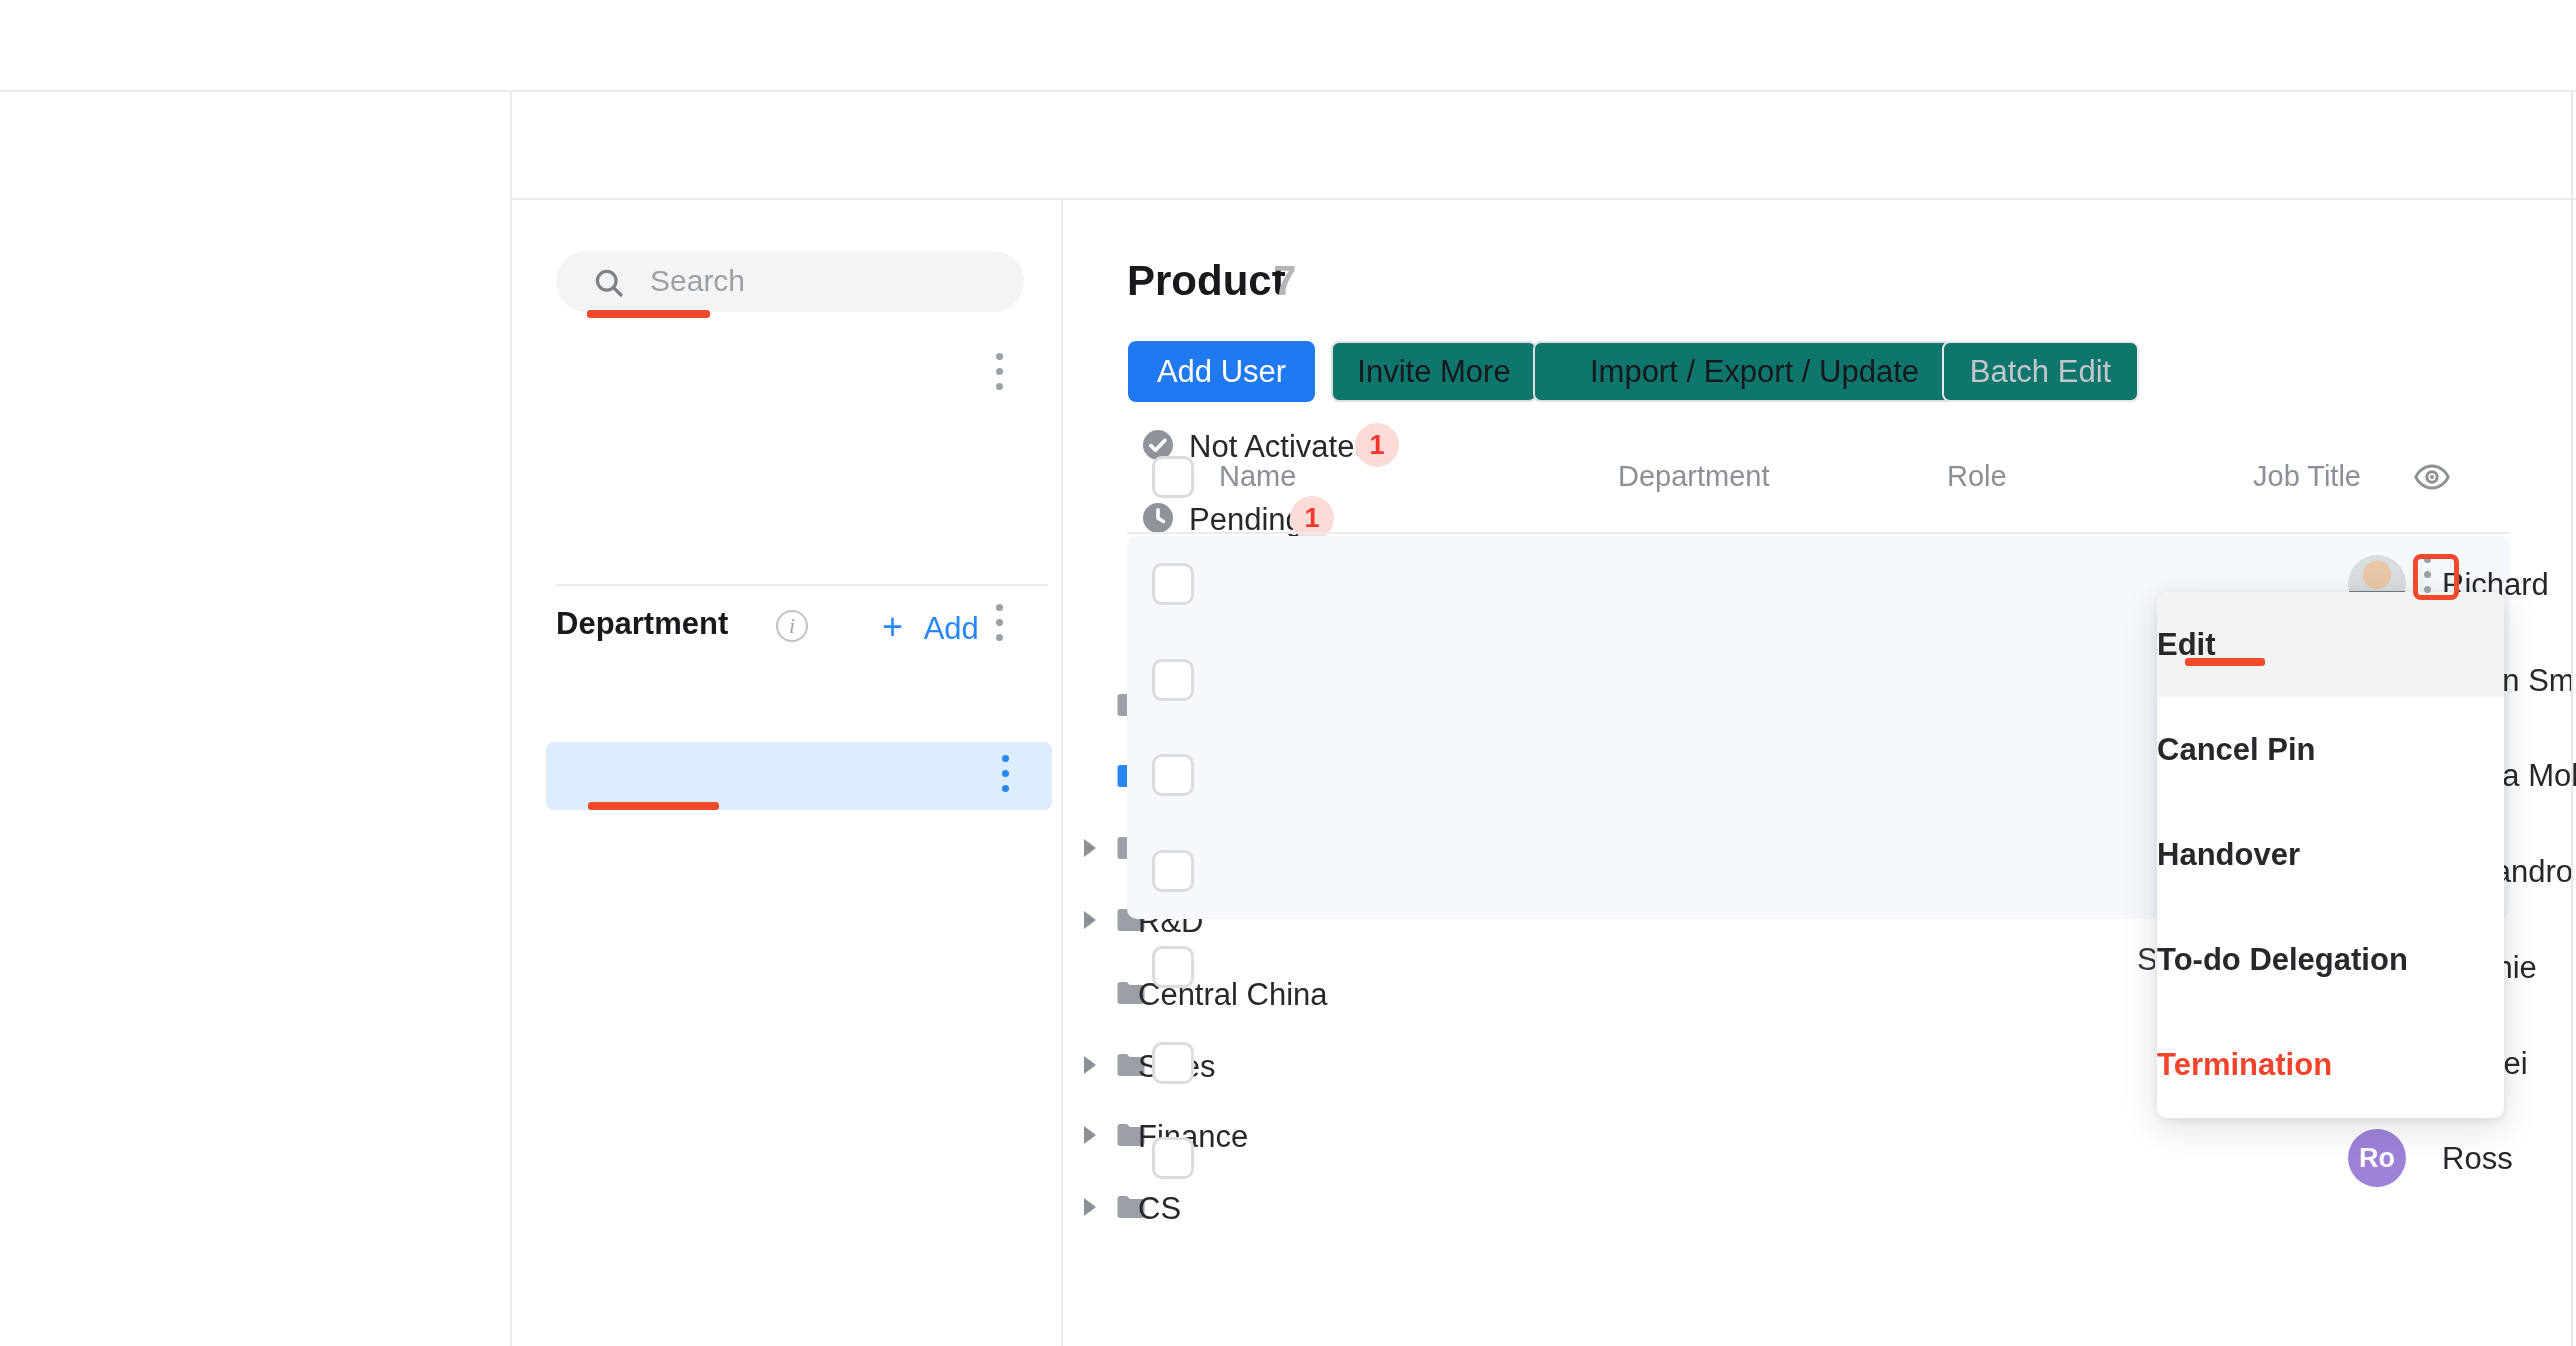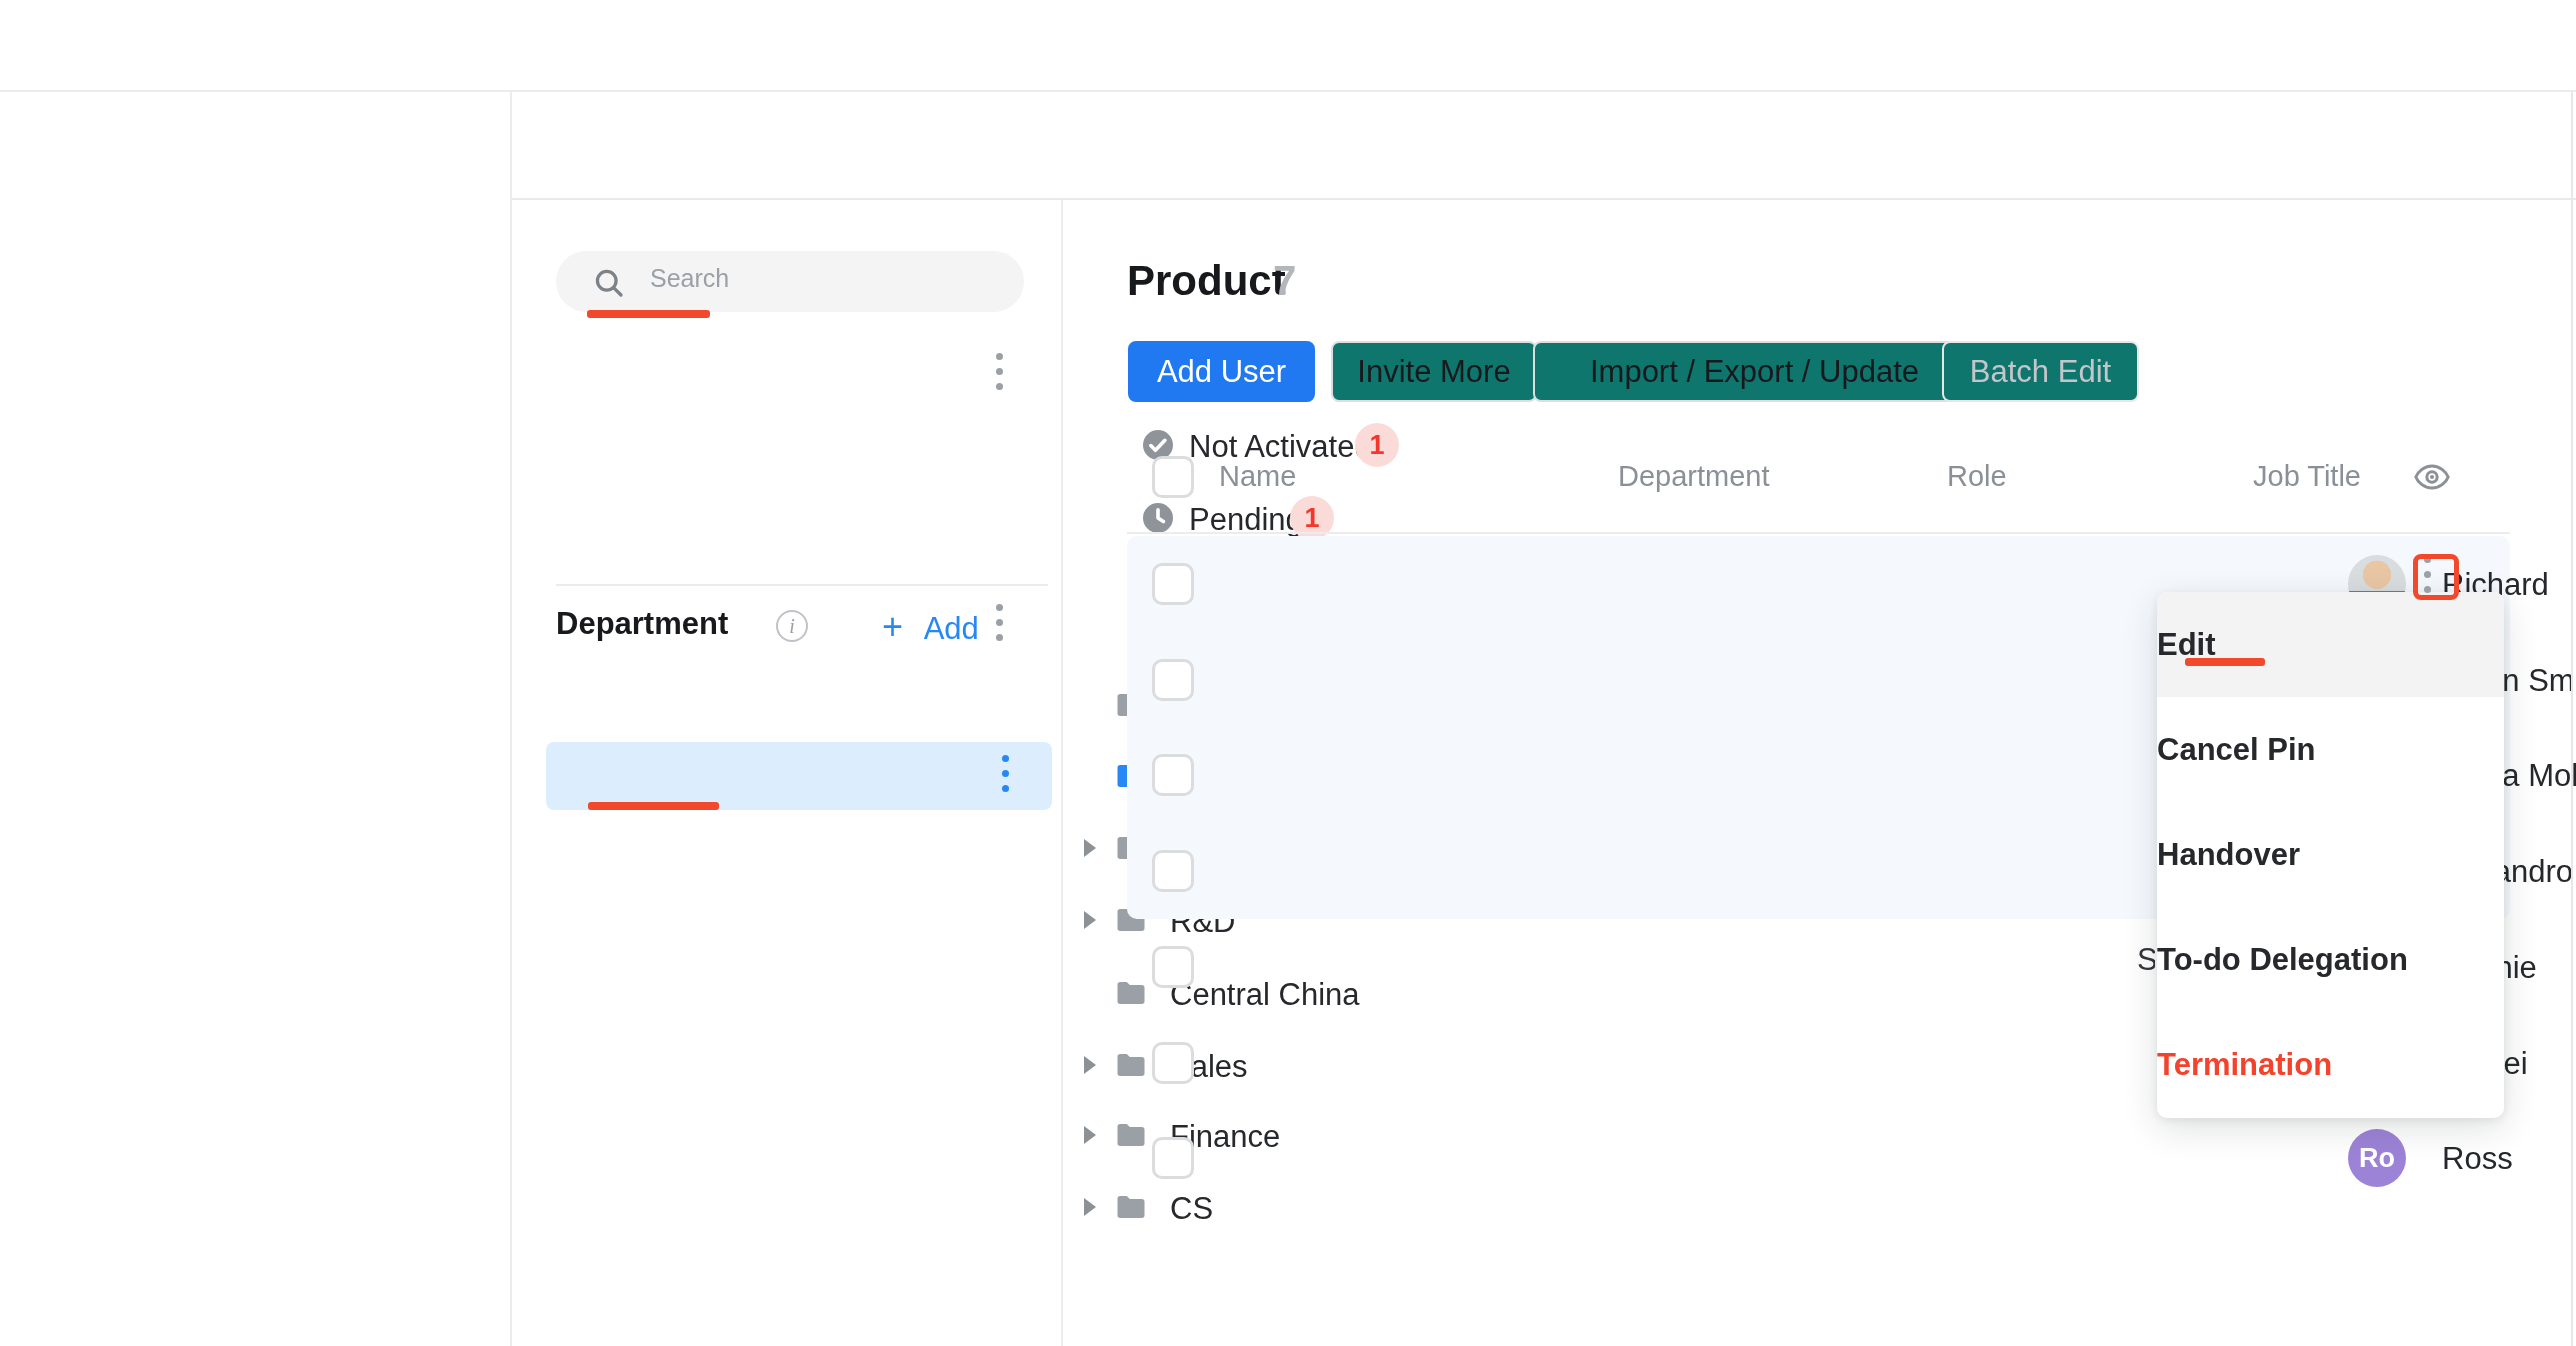--- a/index.html
+++ b/index.html
@@ -31,31 +31,31 @@
   
   .tabbar { left:512px; top:92px; width:2064px; height:108px; background:#fff; border-bottom:2px solid #e9e9e9; z-index:9; }
   .tab { top:120px; font-size:33px; font-weight:bold; white-space:nowrap; }
   .tab.active-tab { color:#2080f2; }
   .tab.idle-tab { color:#17191c; }
   .tab-underline { left:575px; top:192px; width:375px; height:7px; background:#2080f2; border-radius:3px; }
 
   
   .v-divider { left:1061px; top:200px; width:2px; height:1147px; background:#ececec; }
   .search-pill { left:556px; top:251px; width:468px; height:61px; border-radius:31px; background:#f4f4f5; }
-  .search-placeholder { left:650px; top:264px; font-size:25px; color:#9aa0a6; }
+  .search-placeholder { left:650px; top:264px; font-size:30px; color:#9aa0a6; }
   .filter-row { left:556px; width:499px; height:66px; }
   .filter-row .f-label { position:absolute; left:633px; font-size:31px; color:#26282b; white-space:nowrap; }
   .f-icon { position:absolute; left:584px; width:36px; height:36px; }
   .badge { position:absolute; width:44px; height:44px; border-radius:50%; background:#fbdbd8; color:#f5362a; font-size:27px; font-weight:bold; display:flex; align-items:center; justify-content:center; }
   .panel-divider { left:556px; top:584px; width:492px; height:2px; background:#ebebeb; }
   .dept-title { left:556px; top:606px; font-size:31px; font-weight:bold; color:#17191c; }
   .info-circle { left:776px; top:610px; width:32px; height:32px; border:2px solid #bfc3c7; border-radius:50%; color:#9aa0a5; font-size:20px; display:flex; align-items:center; justify-content:center; font-style:italic; font-family:"Liberation Serif",serif; }
   .add-link { left:882px; top:606px; font-size:31px; color:#2788f5; white-space:nowrap; }
   .tree-row { left:529px; width:529px; height:70px; }
-  .tree-row .t-label { position:absolute; left:641px; font-size:31px; color:#26282b; white-space:nowrap; }
+  .tree-row .t-label { position:absolute; left:609px; font-size:31px; color:#26282b; white-space:nowrap; }
   .tree-caret { position:absolute; left:555px; width:0; height:0; border-top:9px solid transparent; border-bottom:9px solid transparent; border-left:12px solid #8c9196; }
   .t-folder { position:absolute; left:584px; width:36px; height:36px; }
   .tree-selected-bg { left:546px; top:742px; width:506px; height:68px; background:#dceefd; border-radius:8px; }
   .tree-row.selected .t-label { color:#2788f5; }
   .kebab { display:flex; flex-direction:column; gap:8px; align-items:center; }
   .kebab i { width:7px; height:7px; border-radius:50%; background:#9ba0a5; }
   .kebab.blue i { background:#2788f5; }
 
   
   .main-title { left:1127px; top:257px; font-size:42px; font-weight:bold; color:#17191c; }

